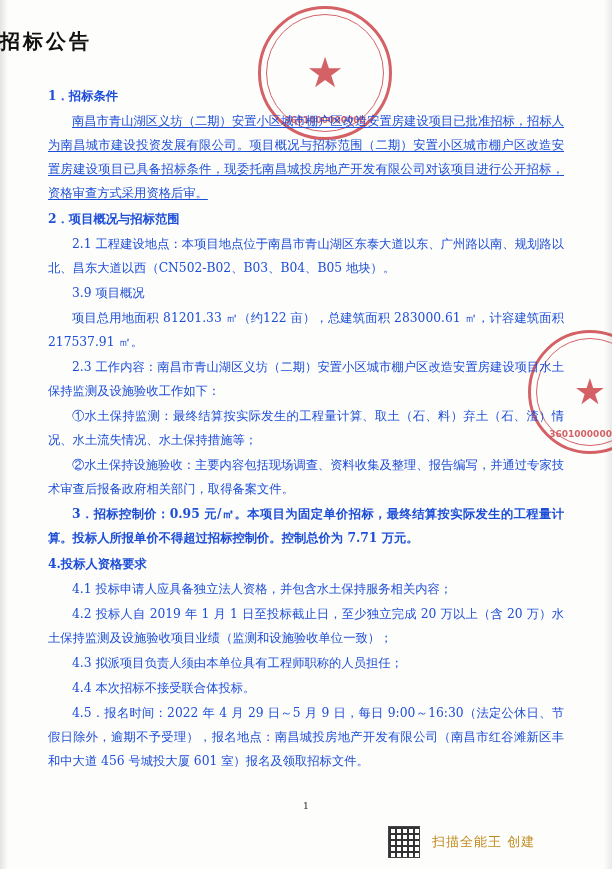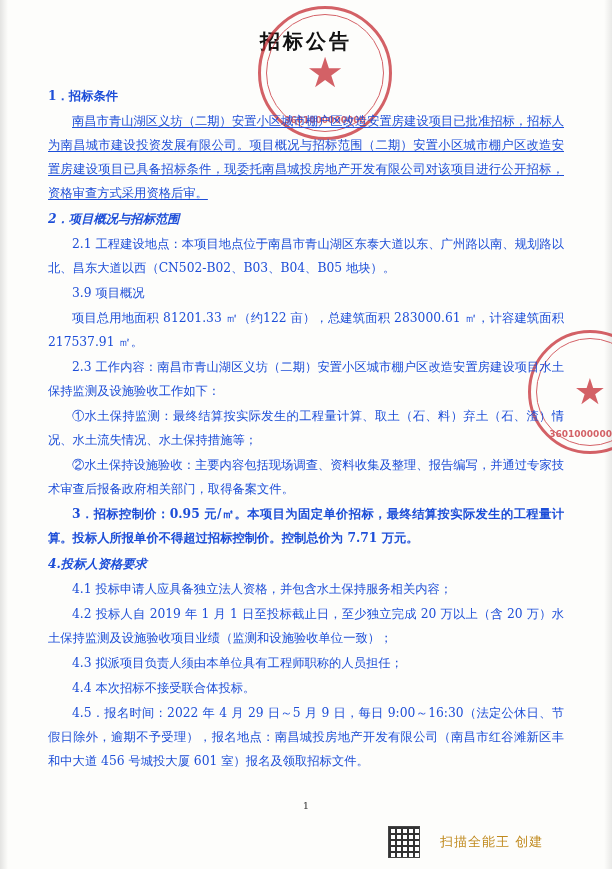--- a/index.html
+++ b/index.html
@@ -11,42 +11,41 @@
     position:relative;
     overflow:hidden;
   }
   .page{
     position:absolute;inset:0;
     background:#fdfdfb;
   }
   .doc-title{
     position:absolute;
     top:28px;left:0;width:612px;
-    text-align:center;
     font-family:"DejaVu Serif","Liberation Serif",serif;
     font-size:20px;
     font-weight:bold;
     letter-spacing:3px;
     color:#111;
   }
   .body-area{
     position:absolute;
     top:84px;left:48px;width:516px;
     font-family:"DejaVu Serif","Liberation Serif",serif;
     font-size:12.3px;
     line-height:24px;
     color:#1d4ed8;
     text-align:justify;
   }
   .p{margin:0 0 1px 0;}
   .h-num{font-weight:bold;}
   .indent1{text-indent:24px;}
   .u{ text-decoration:underline; text-underline-offset:2px;}
   .b{font-weight:bold;}
-  .sec{margin-top:2px;font-style:italic;}
+  .sec{margin-top:2px;}
   .page-num{
     position:absolute;
     top:800px;left:0;width:612px;
     text-align:center;
     font-size:10px;
     font-family:"DejaVu Serif","Liberation Serif",serif;
     color:#333;
   }
   
   .seal{
@@ -84,21 +83,21 @@
     transform:translateX(-50%);
     font-size:9px;
     font-weight:bold;
     white-space:nowrap;
     text-align:center;
   }
   
   .footer-wm{
     position:absolute;
     left:366px;top:826px;
-    display:flex;align-items:center;gap:20px;padding-left:22px;
+    display:flex;align-items:center;gap:12px;padding-left:22px;
   }
   .qr{
     width:30px;height:30px;
     background:
       linear-gradient(90deg,#333 2px,transparent 2px) 0 0/6px 6px,
       linear-gradient(#333 2px,transparent 2px) 0 0/6px 6px;
     background-color:#fff;
     border:1px solid #444;
   }
   .wm-text{

